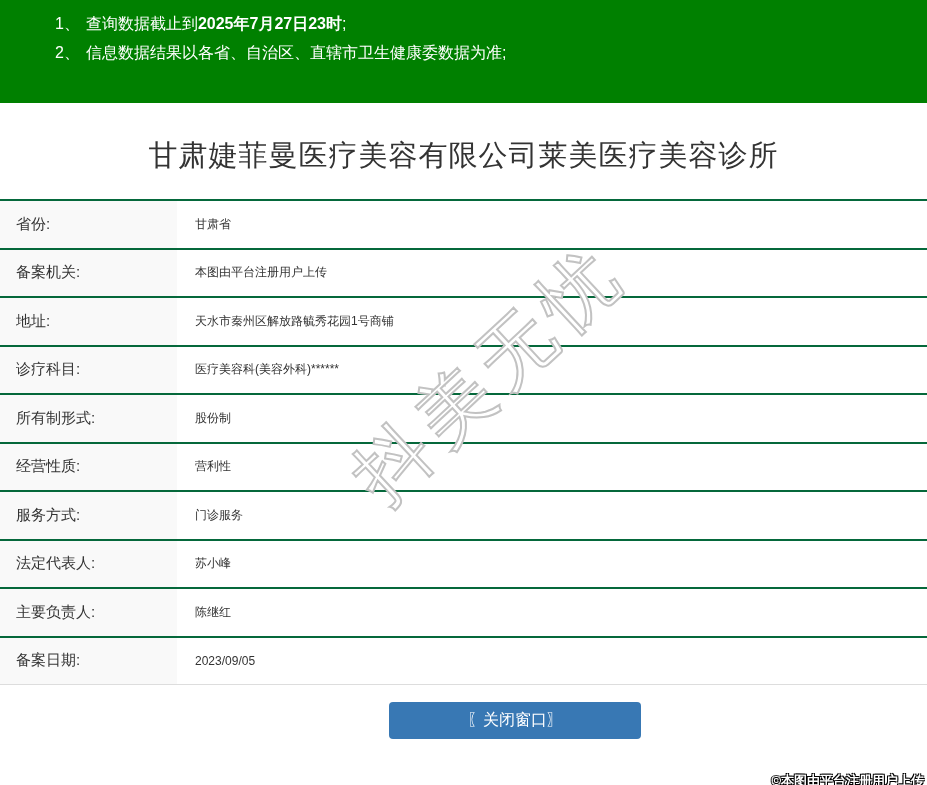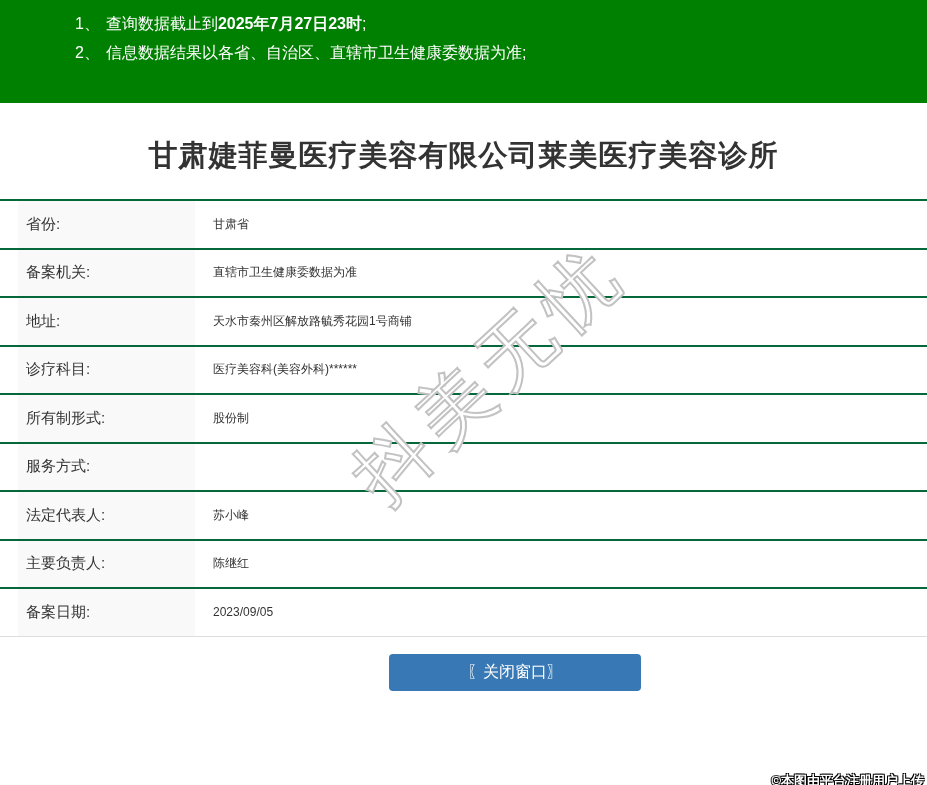--- a/index.html
+++ b/index.html
@@ -14,29 +14,29 @@
 
   
   .notice {
     background: #008000;
     color: #ffffff;
     padding: 9px 20px 8px 55px;
     height: 86px;
     font-size: 16px;
     line-height: 29px;
   }
-  .notice-line { white-space: nowrap; margin-left: 20px; }
+  .notice-line { white-space: nowrap; }
   .notice-line .num { margin-right: 6px; }
   .notice-line b { font-weight: bold; }
 
   
   .page-title {
     text-align: center;
     font-size: 29px;
-    font-weight: 700;
+    font-weight: 400;
     color: #333333;
     margin: 33px 0 23px 0;
     letter-spacing: 1px;
   }
 
   
   .info-table {
     width: 927px;
     border-bottom: 1px solid #dddddd;
   }
@@ -44,25 +44,24 @@
     display: flex;
     align-items: stretch;
     border-top: 2px solid #05683B;
     height: 46.5px;
   }
   .cell-label {
     width: 177px;
     background: #f9f9f9;
     display: flex;
     align-items: center;
-    padding-left: 8px;
+    padding-left: 16px;
     box-sizing: border-box;
     font-size: 15px;
     color: #333333;
-    margin-left: 18px;
   }
   .cell-value {
     display: flex;
     align-items: center;
     padding-left: 18px;
     font-size: 12px;
     color: #333333;
     flex: 1;
   }
 
@@ -125,36 +124,41 @@
 
 <h1 class="page-title">甘肃婕菲曼医疗美容有限公司莱美医疗美容诊所</h1>
 
 <div class="info-table">
   <div class="row">
     <div class="cell-label">省份:</div>
     <div class="cell-value">甘肃省</div>
   </div>
   <div class="row">
     <div class="cell-label">备案机关:</div>
-    <div class="cell-value">直辖市卫生健康委数据为准</div>
+    <div class="cell-value">本图由平台注册用户上传</div>
   </div>
   <div class="row">
     <div class="cell-label">地址:</div>
     <div class="cell-value">天水市秦州区解放路毓秀花园1号商铺</div>
   </div>
   <div class="row">
     <div class="cell-label">诊疗科目:</div>
     <div class="cell-value">医疗美容科(美容外科)******</div>
   </div>
   <div class="row">
     <div class="cell-label">所有制形式:</div>
     <div class="cell-value">股份制</div>
   </div>
   <div class="row">
+    <div class="cell-label">经营性质:</div>
+    <div class="cell-value">营利性</div>
+  </div>
+  <div class="row">
     <div class="cell-label">服务方式:</div>
+    <div class="cell-value">门诊服务</div>
   </div>
   <div class="row">
     <div class="cell-label">法定代表人:</div>
     <div class="cell-value">苏小峰</div>
   </div>
   <div class="row">
     <div class="cell-label">主要负责人:</div>
     <div class="cell-value">陈继红</div>
   </div>
   <div class="row">

